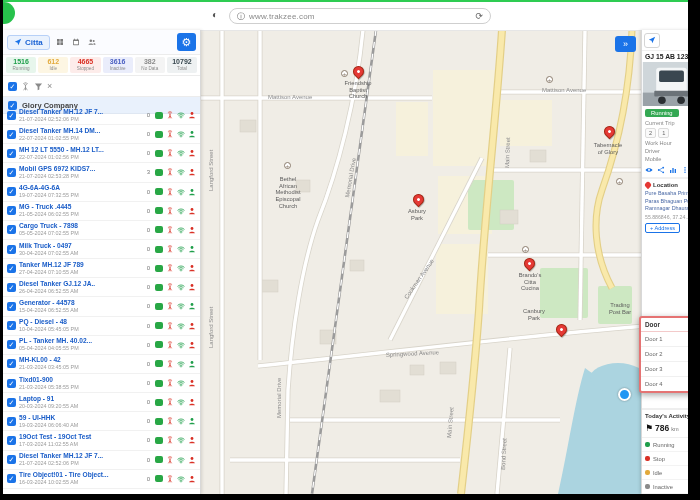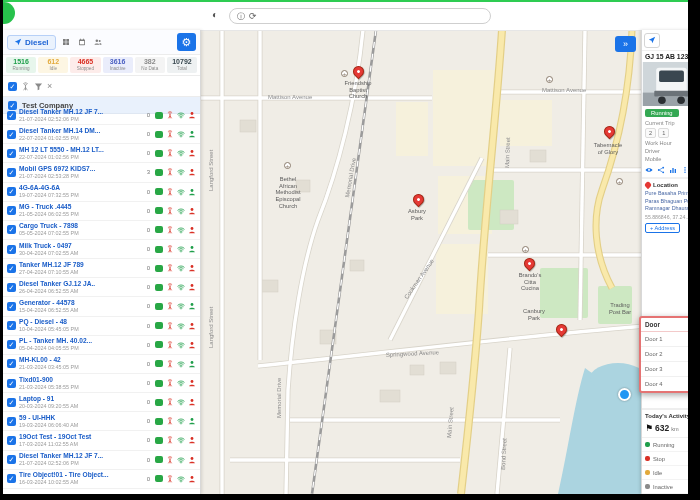--- a/index.html
+++ b/index.html
@@ -172,31 +172,32 @@
   </defs>
 </svg>
 
 <div class="screen">
 
   <div class="browser">
     <div class="logo-dot"></div>
     <span class="theme-ic">◐</span>
     <div class="urlbox">
       <span class="info-ic">ⓘ</span>
+      <span class="url-text">www.trakzee.com</span>
       <span class="reload-ic">⟳</span>
     </div>
   </div>
 
   <div class="sidebar">
     <div class="tabbar">
       <div class="object-tab">
         <svg class="ic blue">
             <use href="#i-nav"></use>
           </svg>
-        <span>Diesel</span>
+        <span>Citta</span>
       </div>
       <button class="tbtn">
           <svg class="ic">
             <use href="#i-grid"></use>
           </svg>
         </button>
       <button class="tbtn">
           <svg class="ic">
             <use href="#i-cal"></use>
           </svg>
@@ -248,21 +249,21 @@
           <use href="#i-tower"></use>
         </svg>
       <svg class="gic">
           <use href="#i-filter"></use>
         </svg>
       <span class="close-ic">×</span>
     </div>
 
     <div class="companyrow">
       <span class="checkbox">✓</span>
-      <span>Test Company</span>
+      <span>Glory Company</span>
     </div>
 
     <div class="vlist">
 
         <div class="vrow" style="--pc: #d93025;">
           <span class="checkbox">✓</span>
           <div class="vinfo">
             <div class="vname">Diesel Tanker MH.12 JF 7...</div>
             <div class="vtime">21-07-2024 02:52:06 PM</div>
           </div>
@@ -835,21 +836,21 @@
         <div class="aline">Paras Bhaguan Pur</div>
         <div class="aline">Ramnagar Dhaura...</div>
       </div>
     <div class="coords">55.886846, 37.24...</div>
     <div><span class="addr-chip">+ Address</span></div>
 
     <div class="activity">
       <div class="sect2">Today's Activity</div>
       <div class="flagrow">
         <span class="flag">⚑</span>
-        <span class="dist">632</span>
+        <span class="dist">786</span>
         <span class="unit">km</span>
       </div>
       <div>
 
           <div class="legrow" style="--c: #1e9e4a;">
             <span class="legdot"></span>
             <span class="leglabel">Running</span>
           </div>
 
           <div class="legrow" style="--c: #d93025;">

